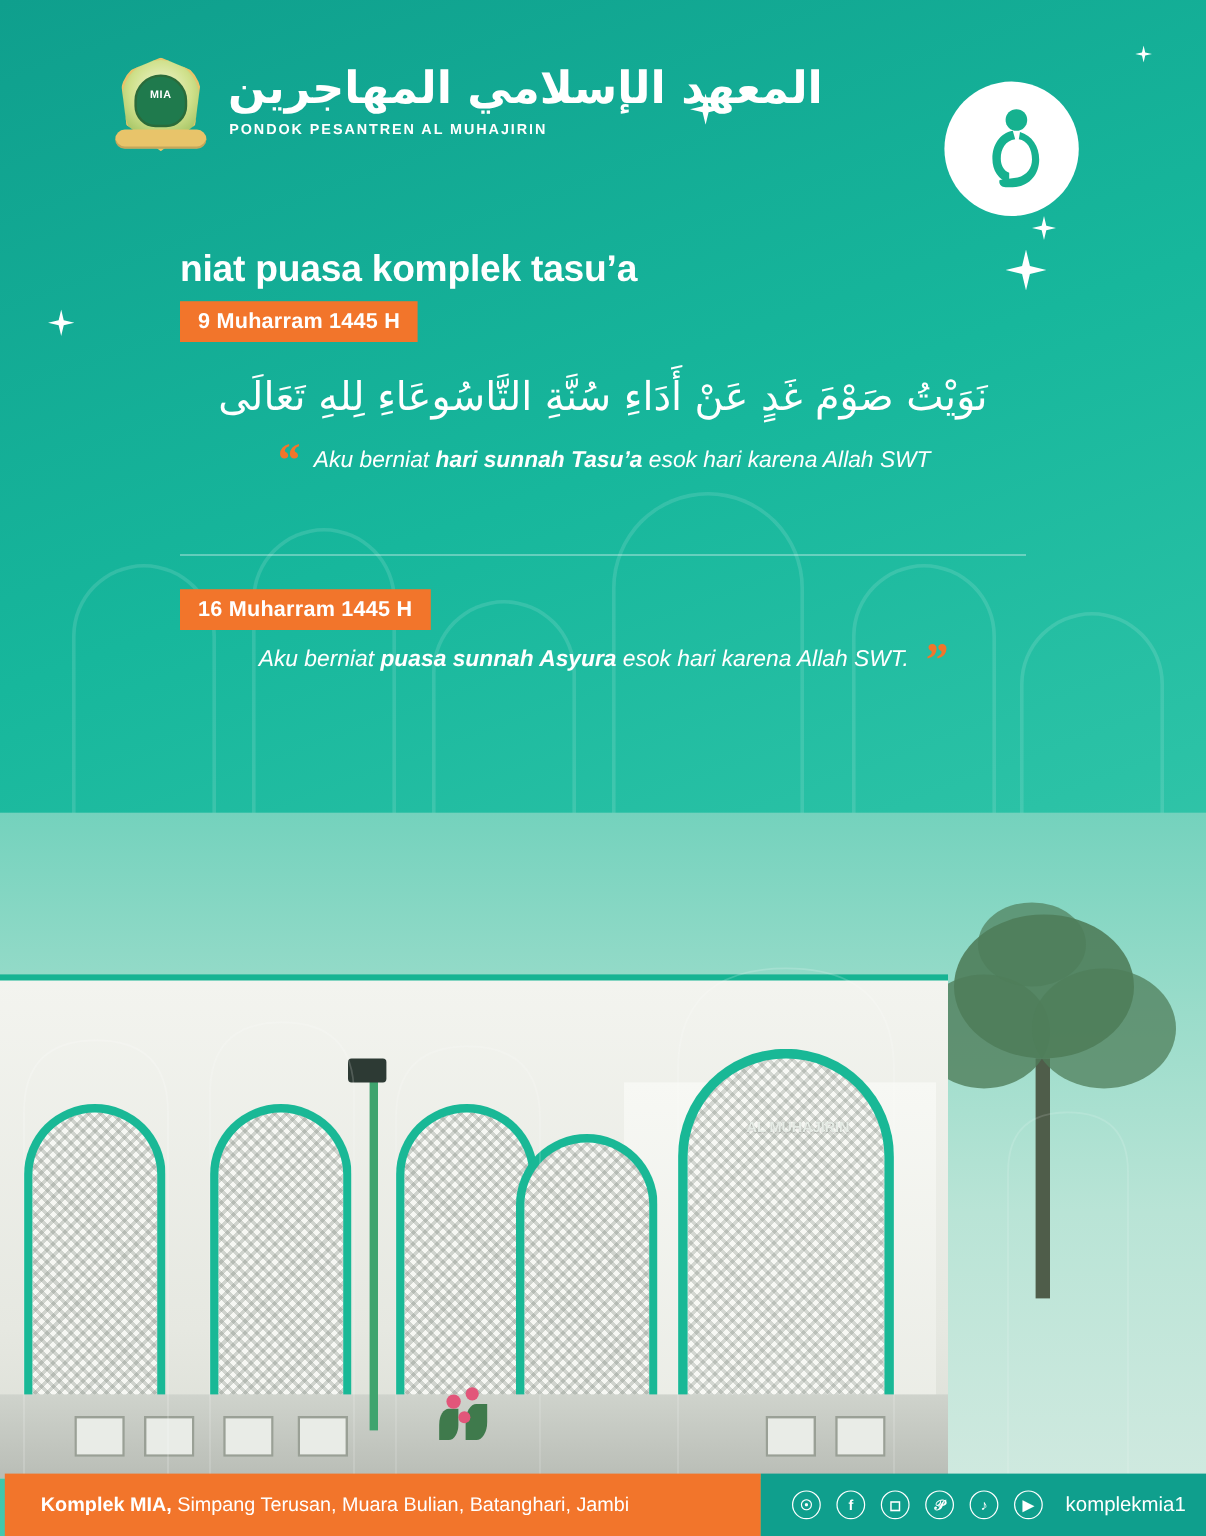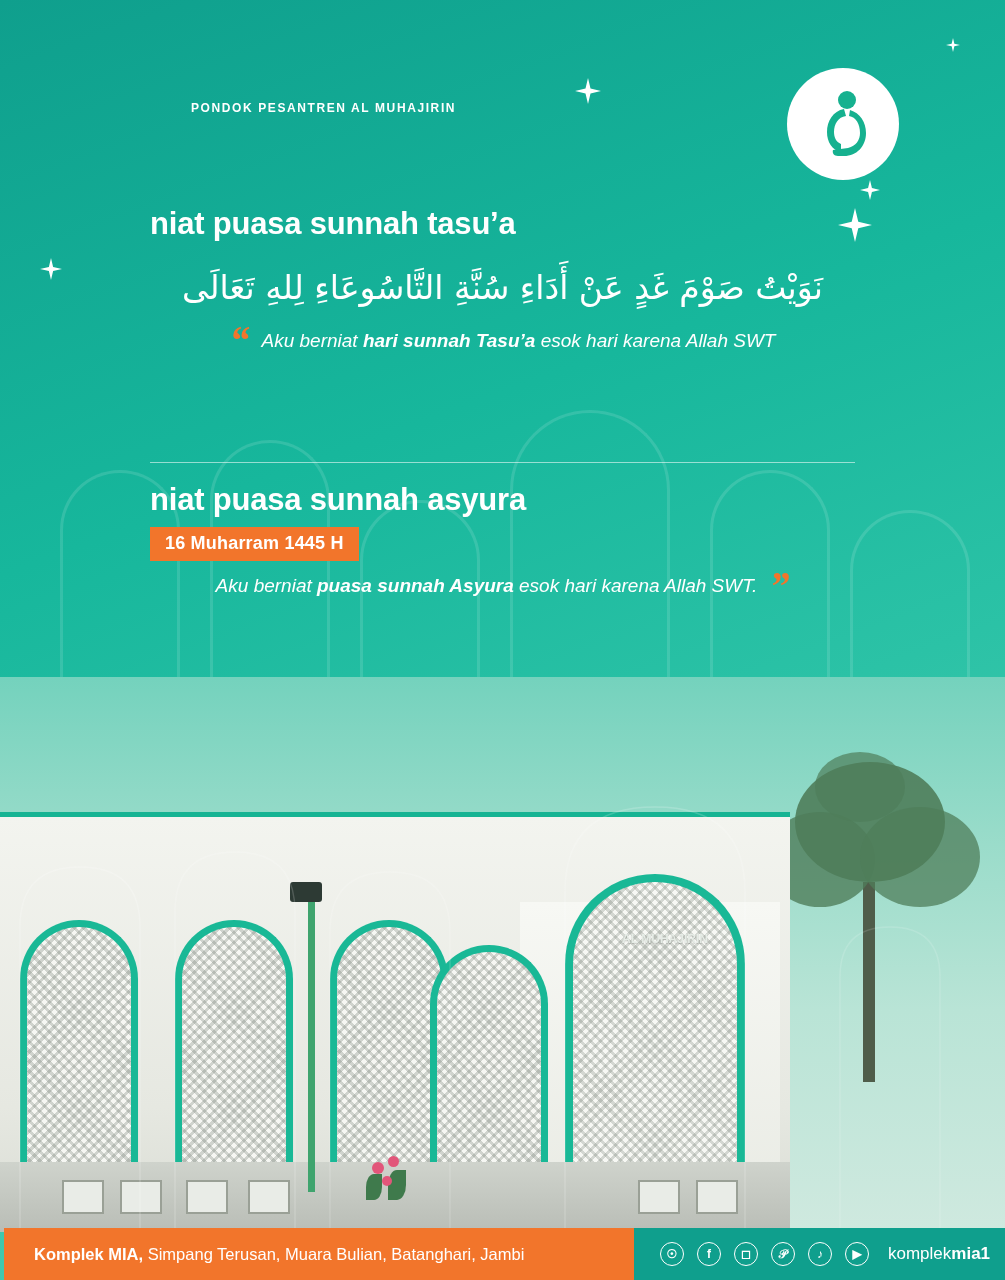--- a/index.html
+++ b/index.html
@@ -257,21 +257,21 @@
     color: #ffffff;
   }
   .soc {
     width: 24px; height: 24px; border-radius: 50%;
     border: 1.6px solid #ffffff;
     display: flex; align-items: center; justify-content: center;
     font-size: 12px; font-weight: 700;
   }
   .handle { font-size: 17px; margin-left: 6px; }
   .handle .light { font-weight: 400; }
-  .handle .bold { font-weight: 700; }
+  .handle .bold { font-weight: 400; }
 </style>
 </head>
 <body>
 
 <div id="poster">
 
   <div class="ghost-arches">
     <div class="arch" style="left:0px;"></div>
     <div class="arch" style="left:150px;height:360px;"></div>
     <div class="arch" style="left:300px;height:300px;"></div>
@@ -305,47 +305,54 @@
         <path d="M13 0 L15.5 10.5 L26 13 L15.5 15.5 L13 26 L10.5 15.5 L0 13 L10.5 10.5 Z" fill="#ffffff"></path>
       </svg>
   </div>
   <div class="sparkle" style="left:598px;top:728px;">
     <svg width="22" height="22" viewBox="0 0 26 26">
         <path d="M13 0 L15.5 10.5 L26 13 L15.5 15.5 L13 26 L10.5 15.5 L0 13 L10.5 10.5 Z" fill="#ffffff"></path>
       </svg>
   </div>
 
   <div class="header">
+    <div class="logo-emblem">
+      <div class="shield"></div>
+      <div class="inner"></div>
+      <div class="mia">MIA</div>
+      <div class="ribbon"></div>
+    </div>
+    <div class="brand-arabic">المعهد الإسلامي المهاجرين</div>
     <div class="brand-latin">PONDOK PESANTREN AL MUHAJIRIN</div>
 
     <div class="pray-badge">
       <svg width="86" height="92" viewBox="0 0 86 92">
         <circle cx="43" cy="46" r="43" fill="#ffffff"></circle>
         <g fill="#16b18f">
           <circle cx="47" cy="22" r="9"></circle>
           <path d="M44 31 C33 33 27 43 27 54 C27 64 32 72 41 74 L41 66 C36 64 34 59 34 54 C34 46 38 39 46 38 Z"></path>
           <path d="M50 32 C60 35 66 44 66 55 C66 68 57 78 44 78 L38 78 C34 78 32 75 33 72 L48 70 C56 68 60 62 60 55 C60 46 56 39 49 38 Z"></path>
         </g>
       </svg>
     </div>
   </div>
 
   <div class="block" style="top:206px;">
-    <div class="block-title">niat puasa sunnah tasu’a</div>
+    <div class="block-title">niat puasa komplek tasu’a</div>
+    <div class="date-badge">9 Muharram 1445 H</div>
     <div class="arabic-line">نَوَيْتُ صَوْمَ غَدٍ عَنْ أَدَاءِ سُنَّةِ التَّاسُوعَاءِ لِلهِ تَعَالَى</div>
     <div class="translation row-center">
       <span class="quote-mark">“</span>
       <span><span>Aku berniat </span><b>hari sunnah Tasu’a</b><span> esok hari karena Allah SWT</span></span>
     </div>
   </div>
 
   <div class="divider" style="top:462px;"></div>
 
   <div class="block" style="top:482px;">
-    <div class="block-title">niat puasa sunnah asyura</div>
     <div class="date-badge">16 Muharram 1445 H</div>
     <div class="translation row-center">
       <span><span>Aku berniat </span><b>puasa sunnah Asyura</b><span> esok hari karena Allah SWT.</span></span>
       <span class="quote-mark">”</span>
     </div>
   </div>
 
   <div class="photo">
     <div class="sky"></div>
 

